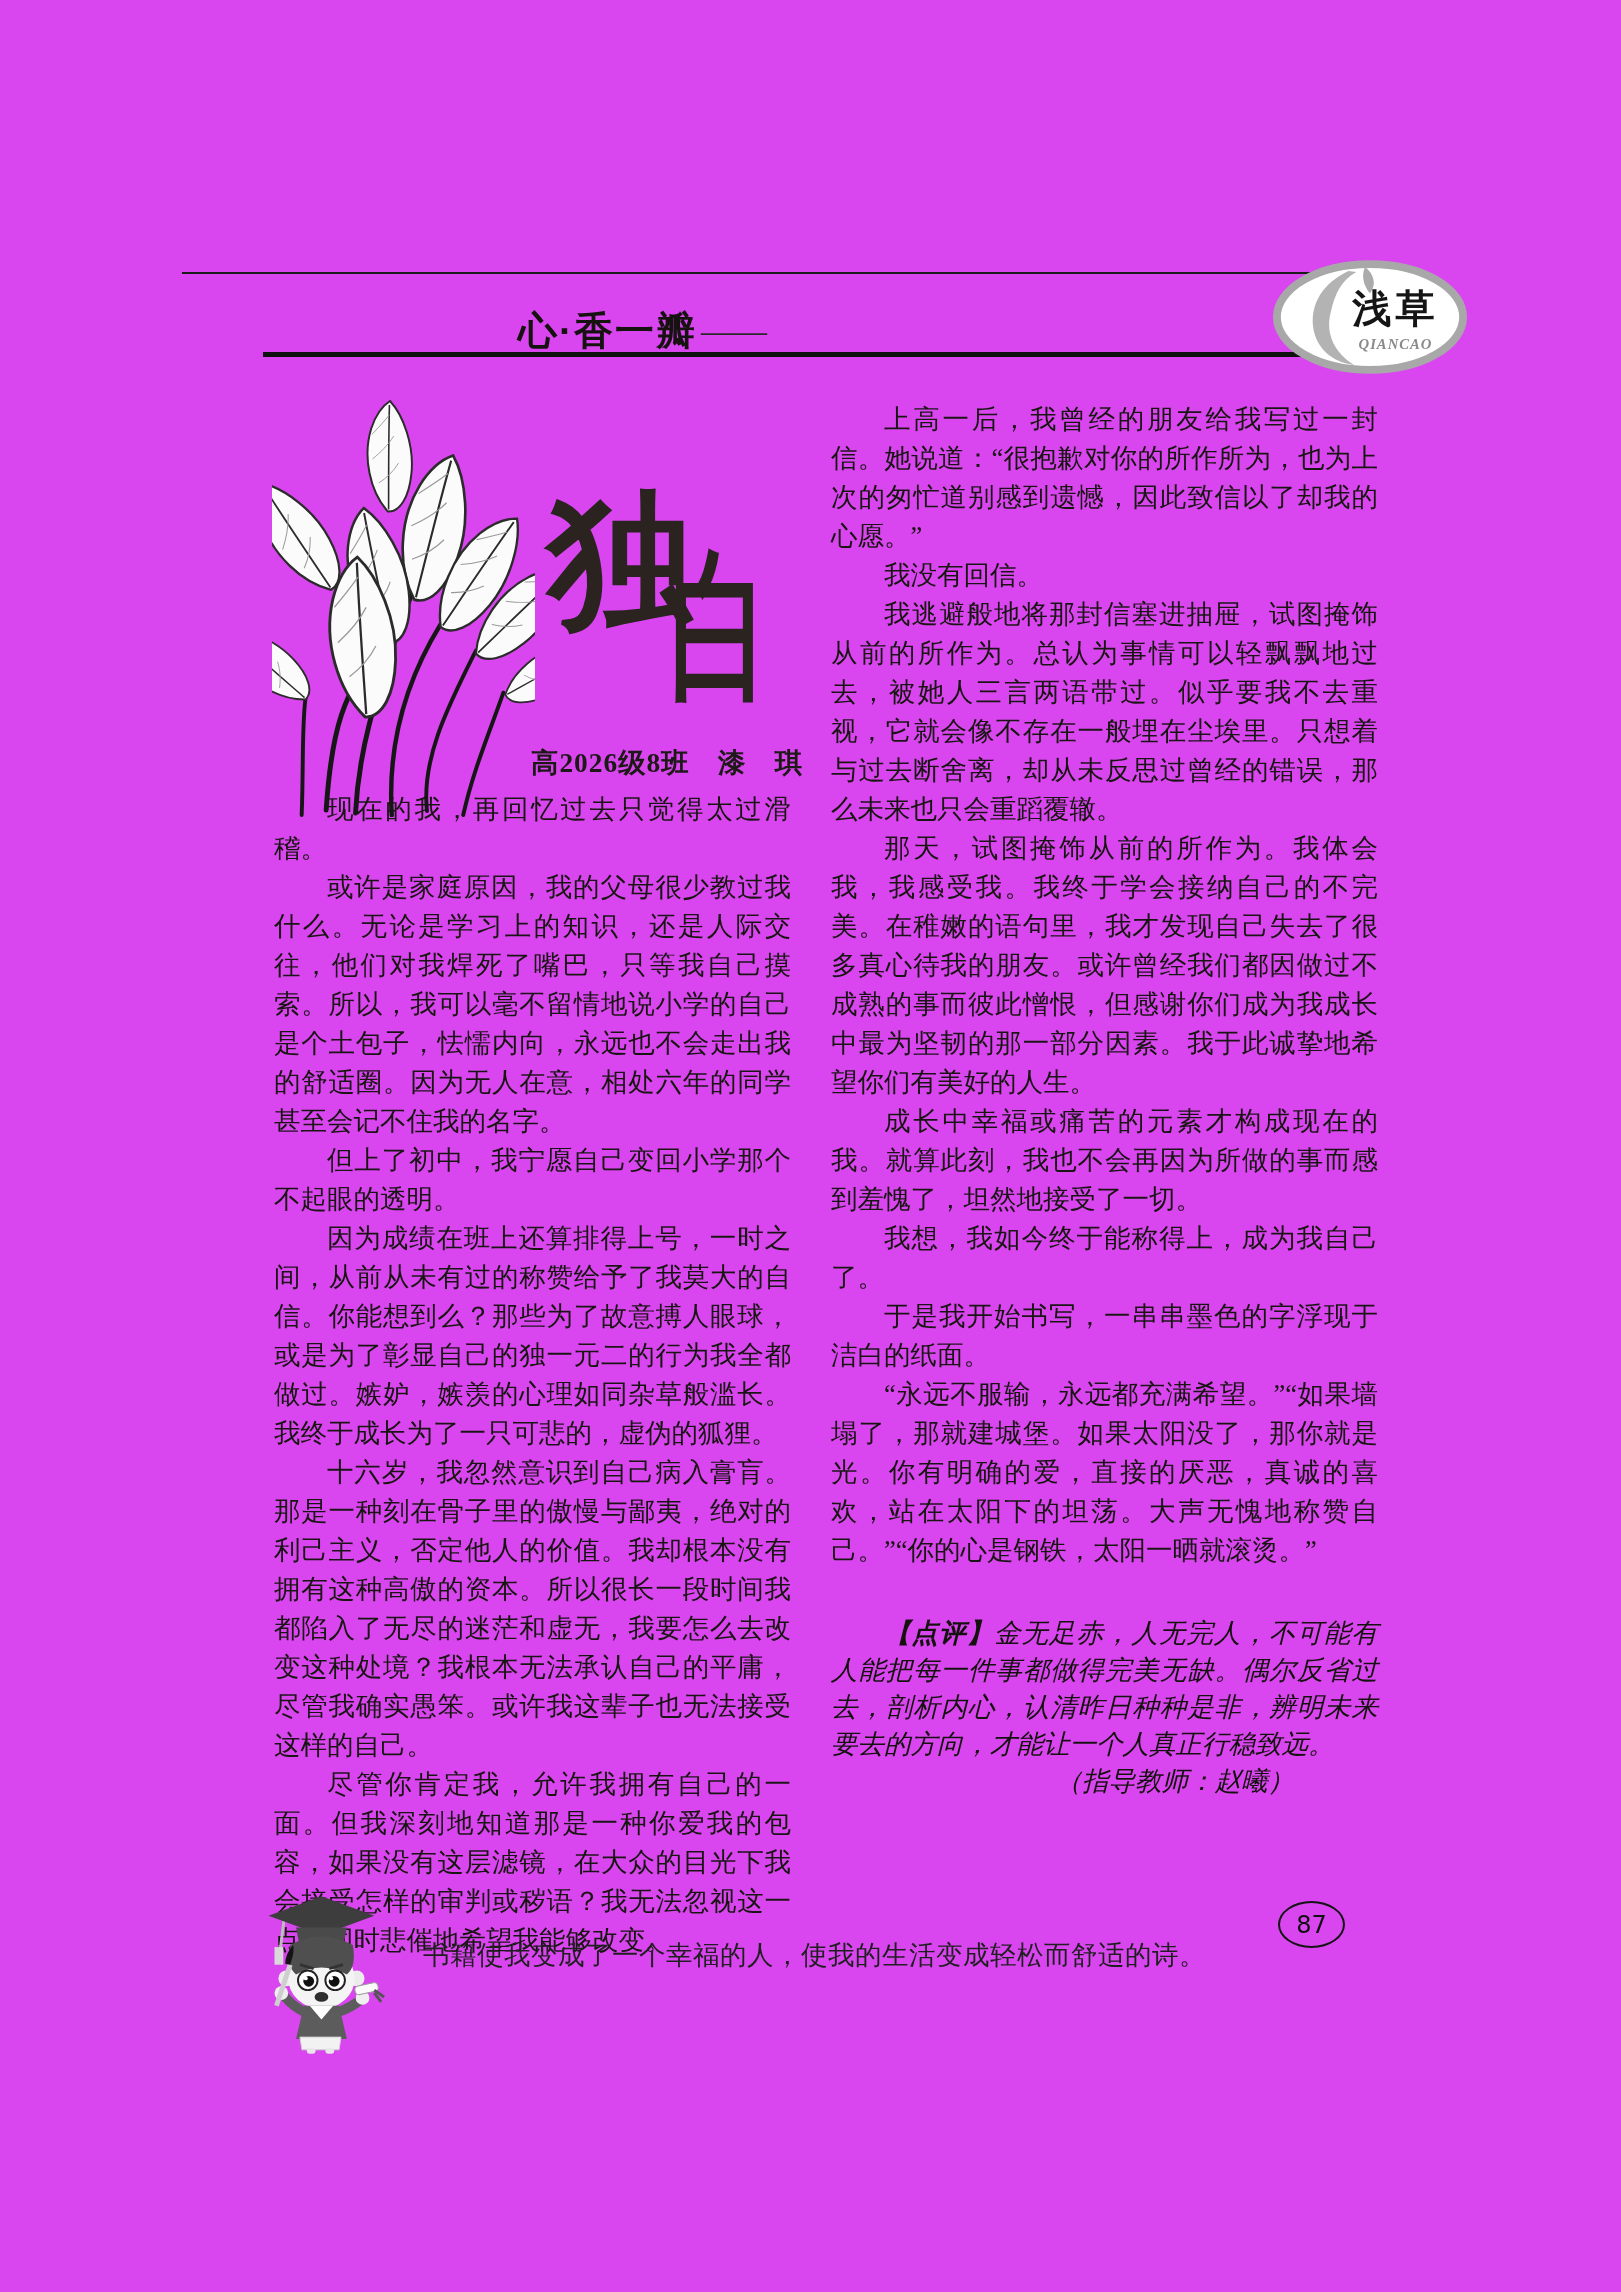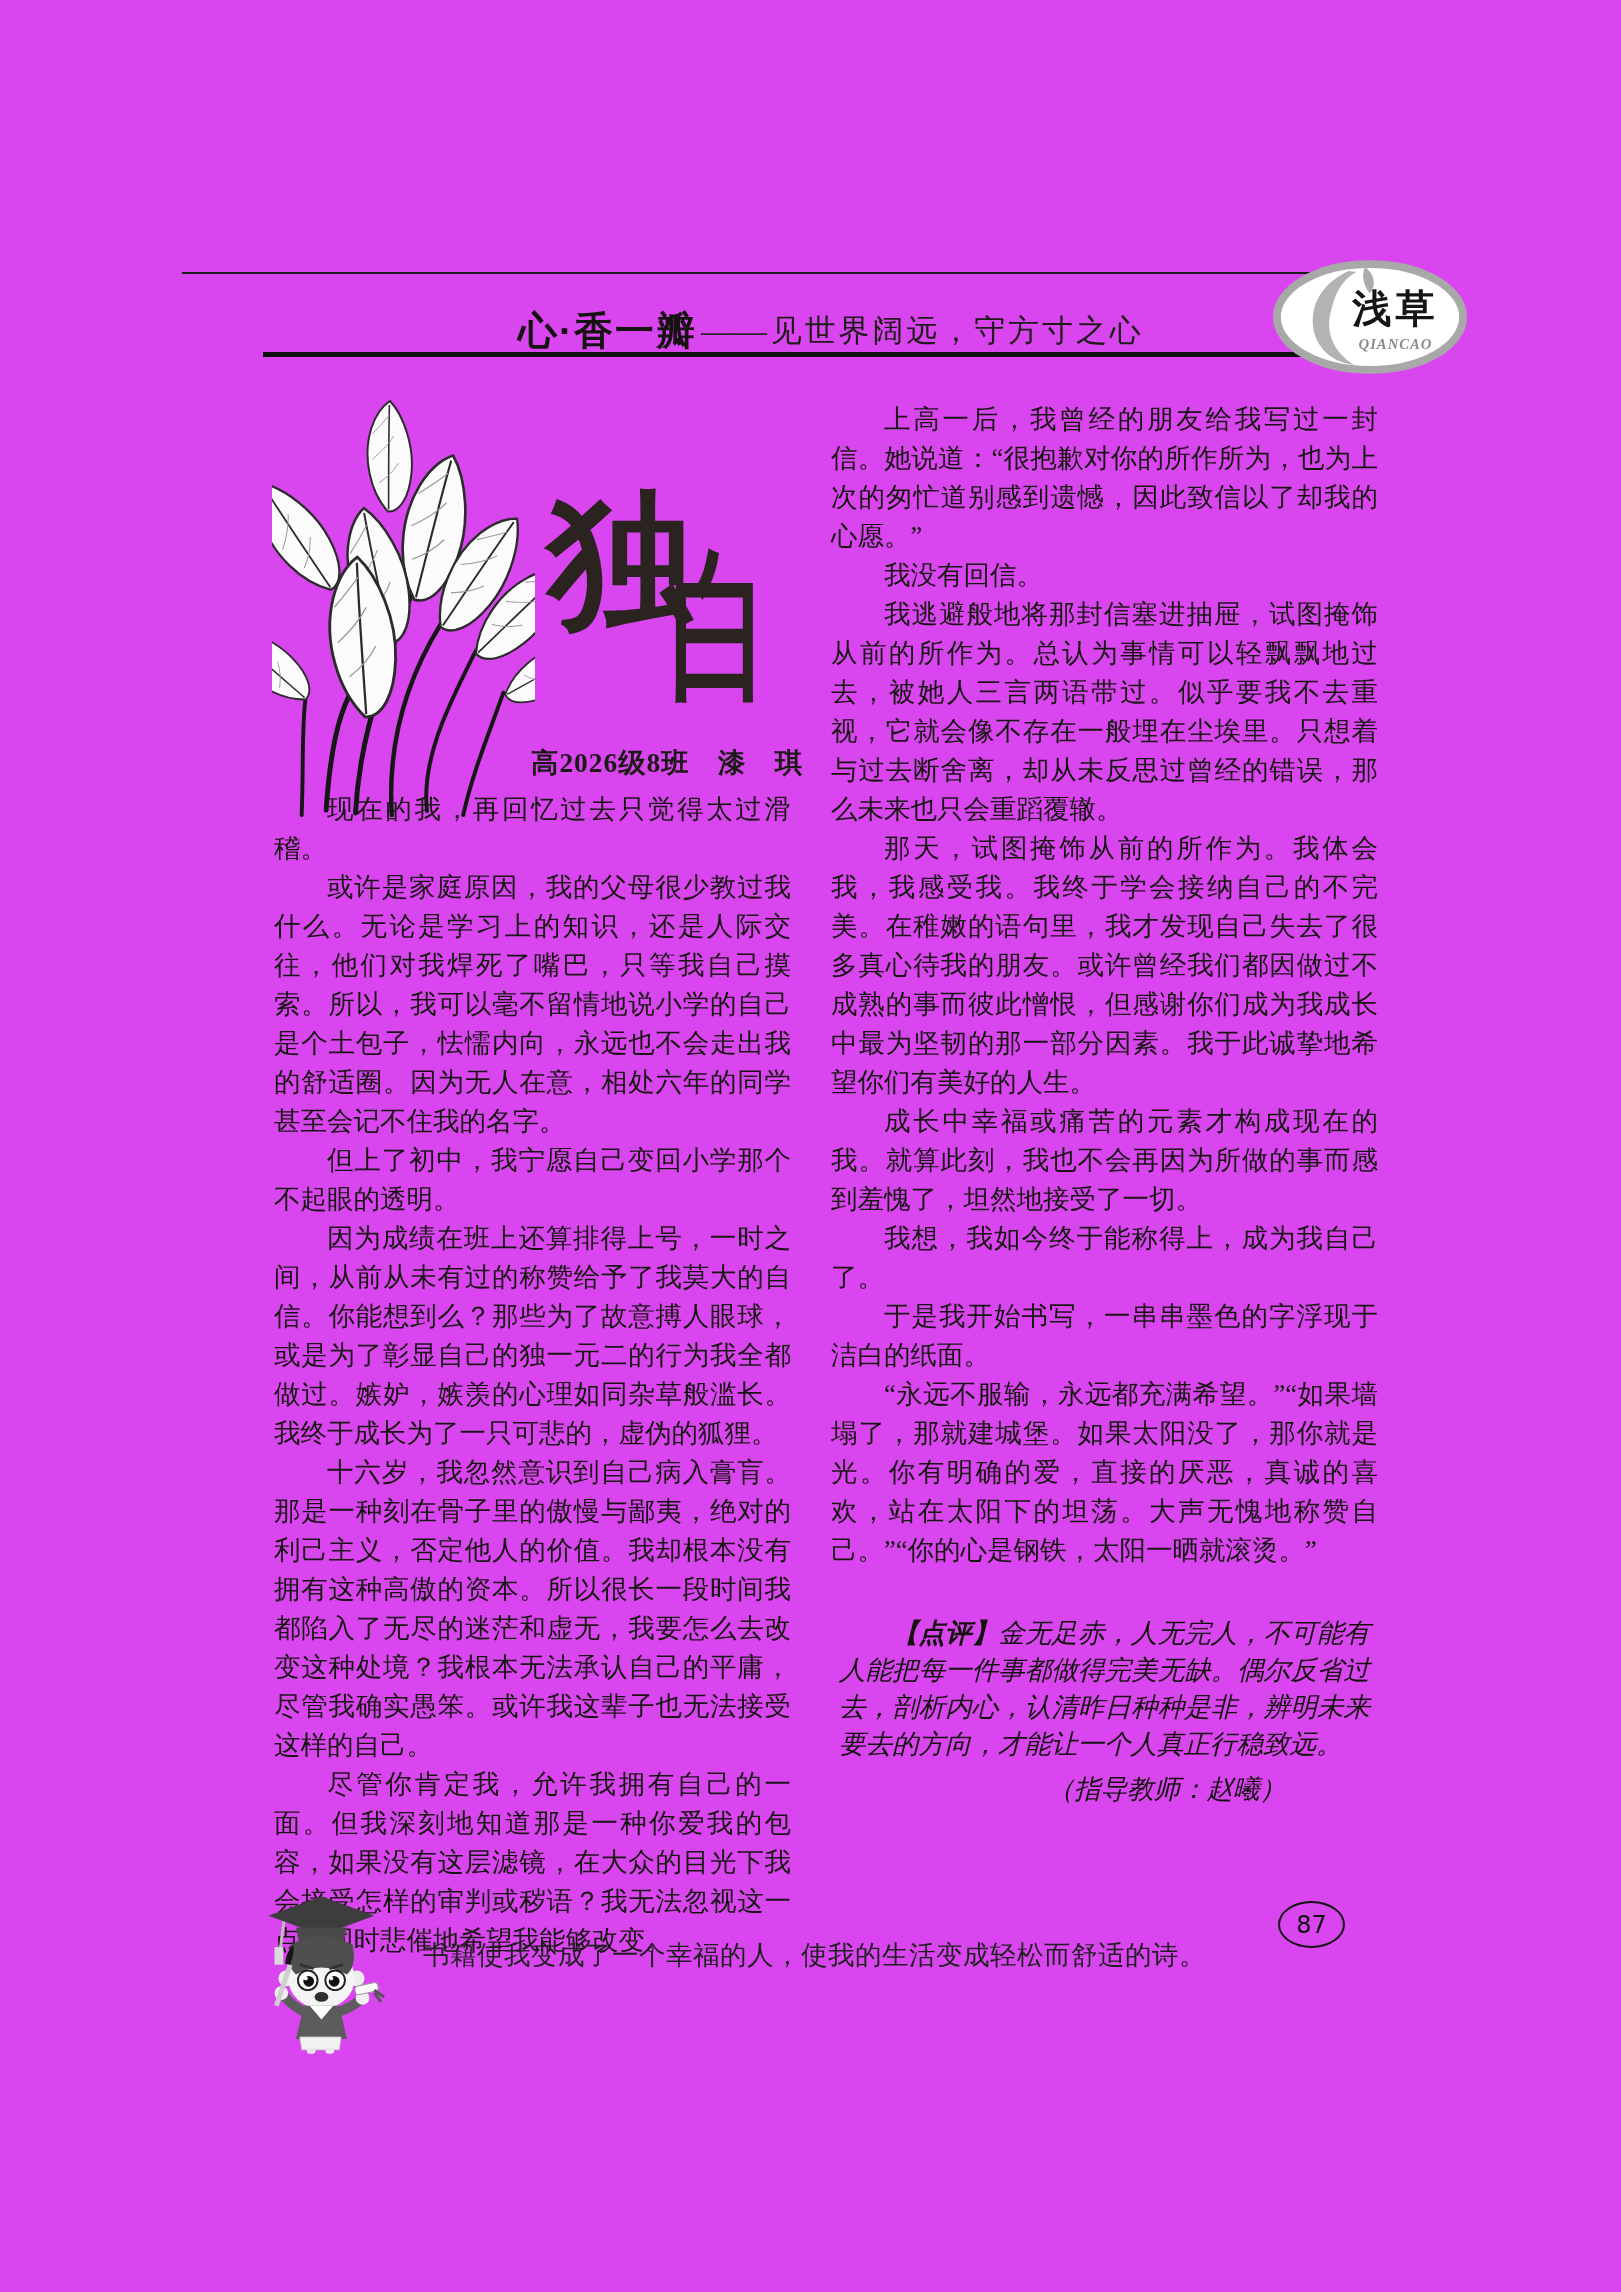--- a/index.html
+++ b/index.html
@@ -24,21 +24,21 @@
                   font-weight:bold; color:#2a2320; transform:scaleX(0.60); transform-origin:left top;
                   font-family:"Liberation Sans","DejaVu Sans",sans-serif; }
   .byline { position:absolute; left:531px; top:745px; font-size:27.4px; letter-spacing:1px; color:#1c1916;font-weight:bold; }
   
   .col { position:absolute; text-align:justify; font-size:26.5px; line-height:39px; color:#181512; }
   .col p { margin:0; text-indent:2em; }
   .col-left  { left:274px; top:790px; width:517px; }
   .col-right { left:831px; top:400px; width:547px; }
   
   .comment { margin-top:45px; font-style:italic; font-size:26.5px; line-height:37px; color:#14110e; }
-  .comment p { margin:8px; text-indent:2em; }
+  .comment p { margin:0; text-indent:2em; }
   .comment-label { font-weight:bold; }
   .teacher-line { text-align:right; padding-right:84px; margin-top:7.8px; text-indent:0 !important; }
   
   .mascot { position:absolute; left:251px; top:1892px; }
   .footer-motto { position:absolute; left:423px; top:1937px; font-size:26.5px; letter-spacing:0.5px;
                   color:#1f1f1f; font-family:"DejaVu Sans","Liberation Sans",sans-serif; }
   .page-number { position:absolute; left:1278px; top:1901px; width:63px; height:43px;
                  border:2.9px solid #141414; border-radius:50%;
                  display:flex; align-items:center; justify-content:center;
                  font-size:24px; color:#111; font-family:"DejaVu Sans","Liberation Sans",sans-serif;text-align:right; }
@@ -47,21 +47,20 @@
 <body>
 
 <div class="page">
 
   <div class="rule-thin"></div>
   <div class="rule-thick"></div>
 
   <div class="header-text">
     <span class="header-title">心·香一瓣</span>
     <span class="header-dash">——</span>
-    <span class="header-sub">见世界阔远，守方寸之心</span>
   </div>
 
   <div class="logo">
     <svg width="196" height="116" viewBox="0 0 200 118">
       <ellipse cx="100" cy="59" rx="95" ry="54" fill="#ffffff" stroke="#a8a8a8" stroke-width="8"></ellipse>
       <path d="M78 12 C 48 26 36 52 44 78 C 50 96 66 106 84 108 C 64 96 54 76 60 54 C 64 36 70 22 86 13 Z" fill="#b3b3b3"></path>
       <path d="M95 8 C 104 15 107 26 100 35 C 93 27 91 16 95 8 Z" fill="#ababab"></path>
       <text x="126" y="64" text-anchor="middle" font-size="40" font-weight="bold" fill="#151515" letter-spacing="4">浅草</text>
       <text x="126" y="92" text-anchor="middle" font-size="15" font-style="italic" font-weight="bold" fill="#8a8a8a" letter-spacing="1">QIANCAO</text>
     </svg>

